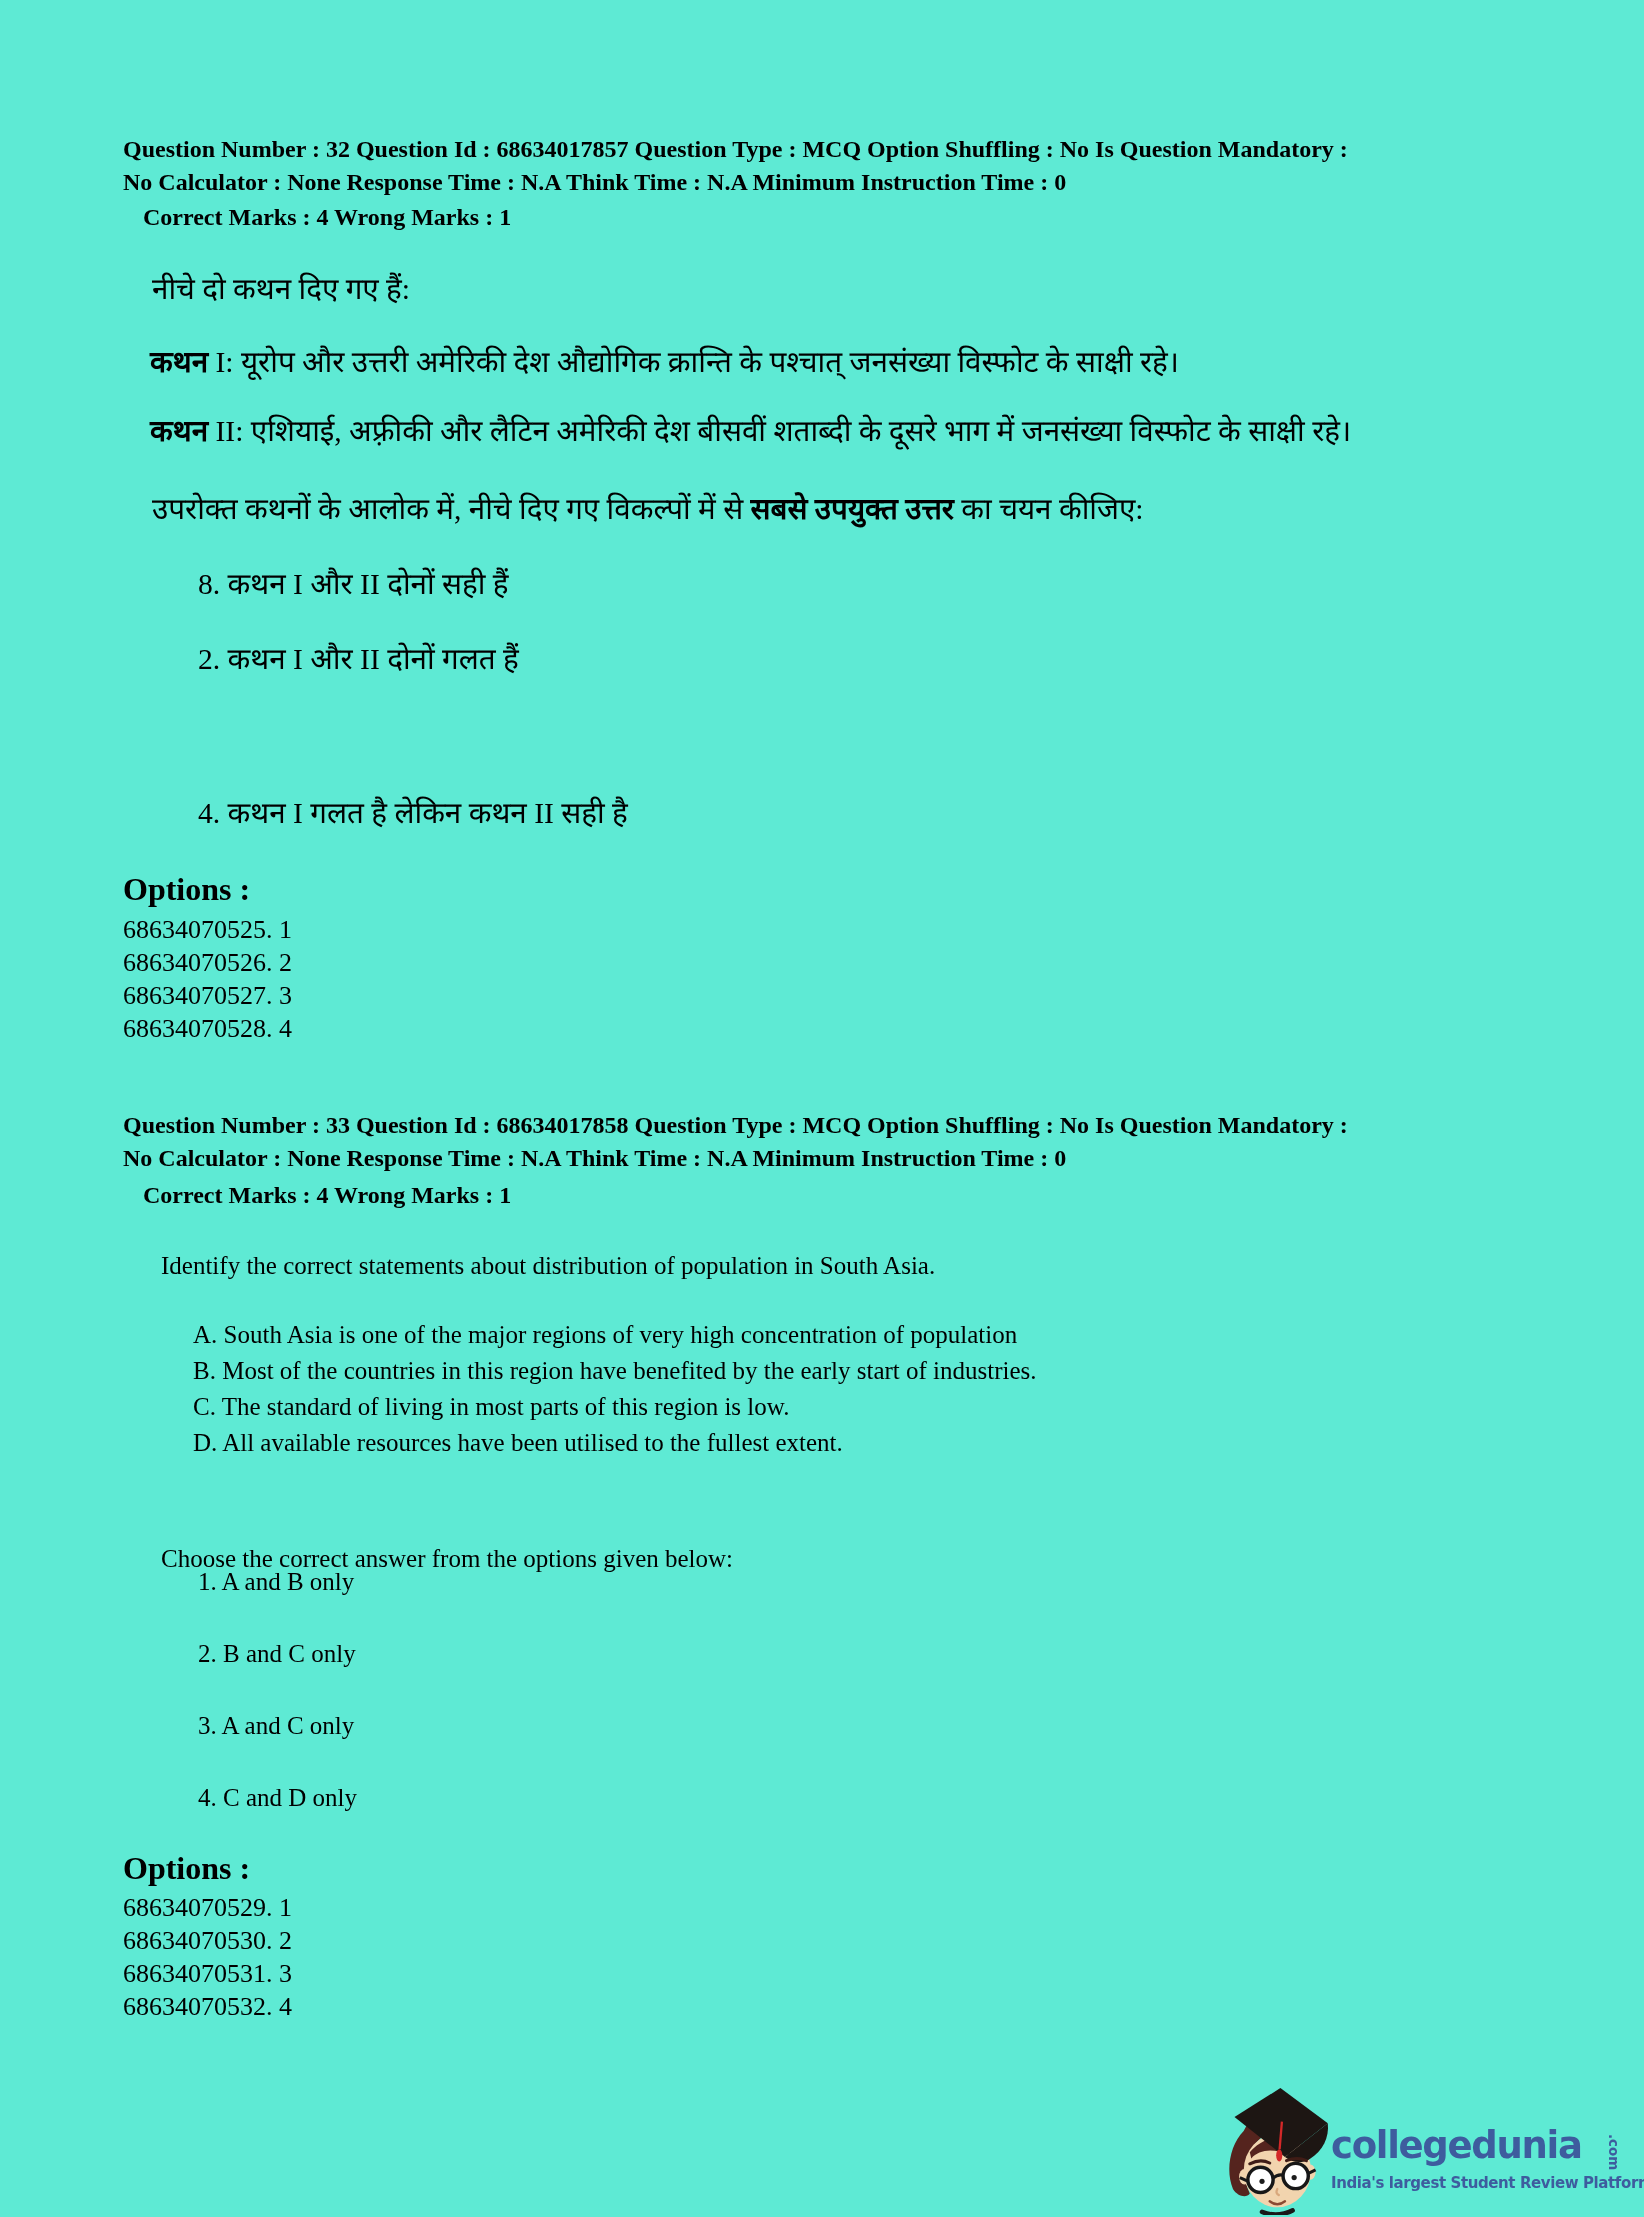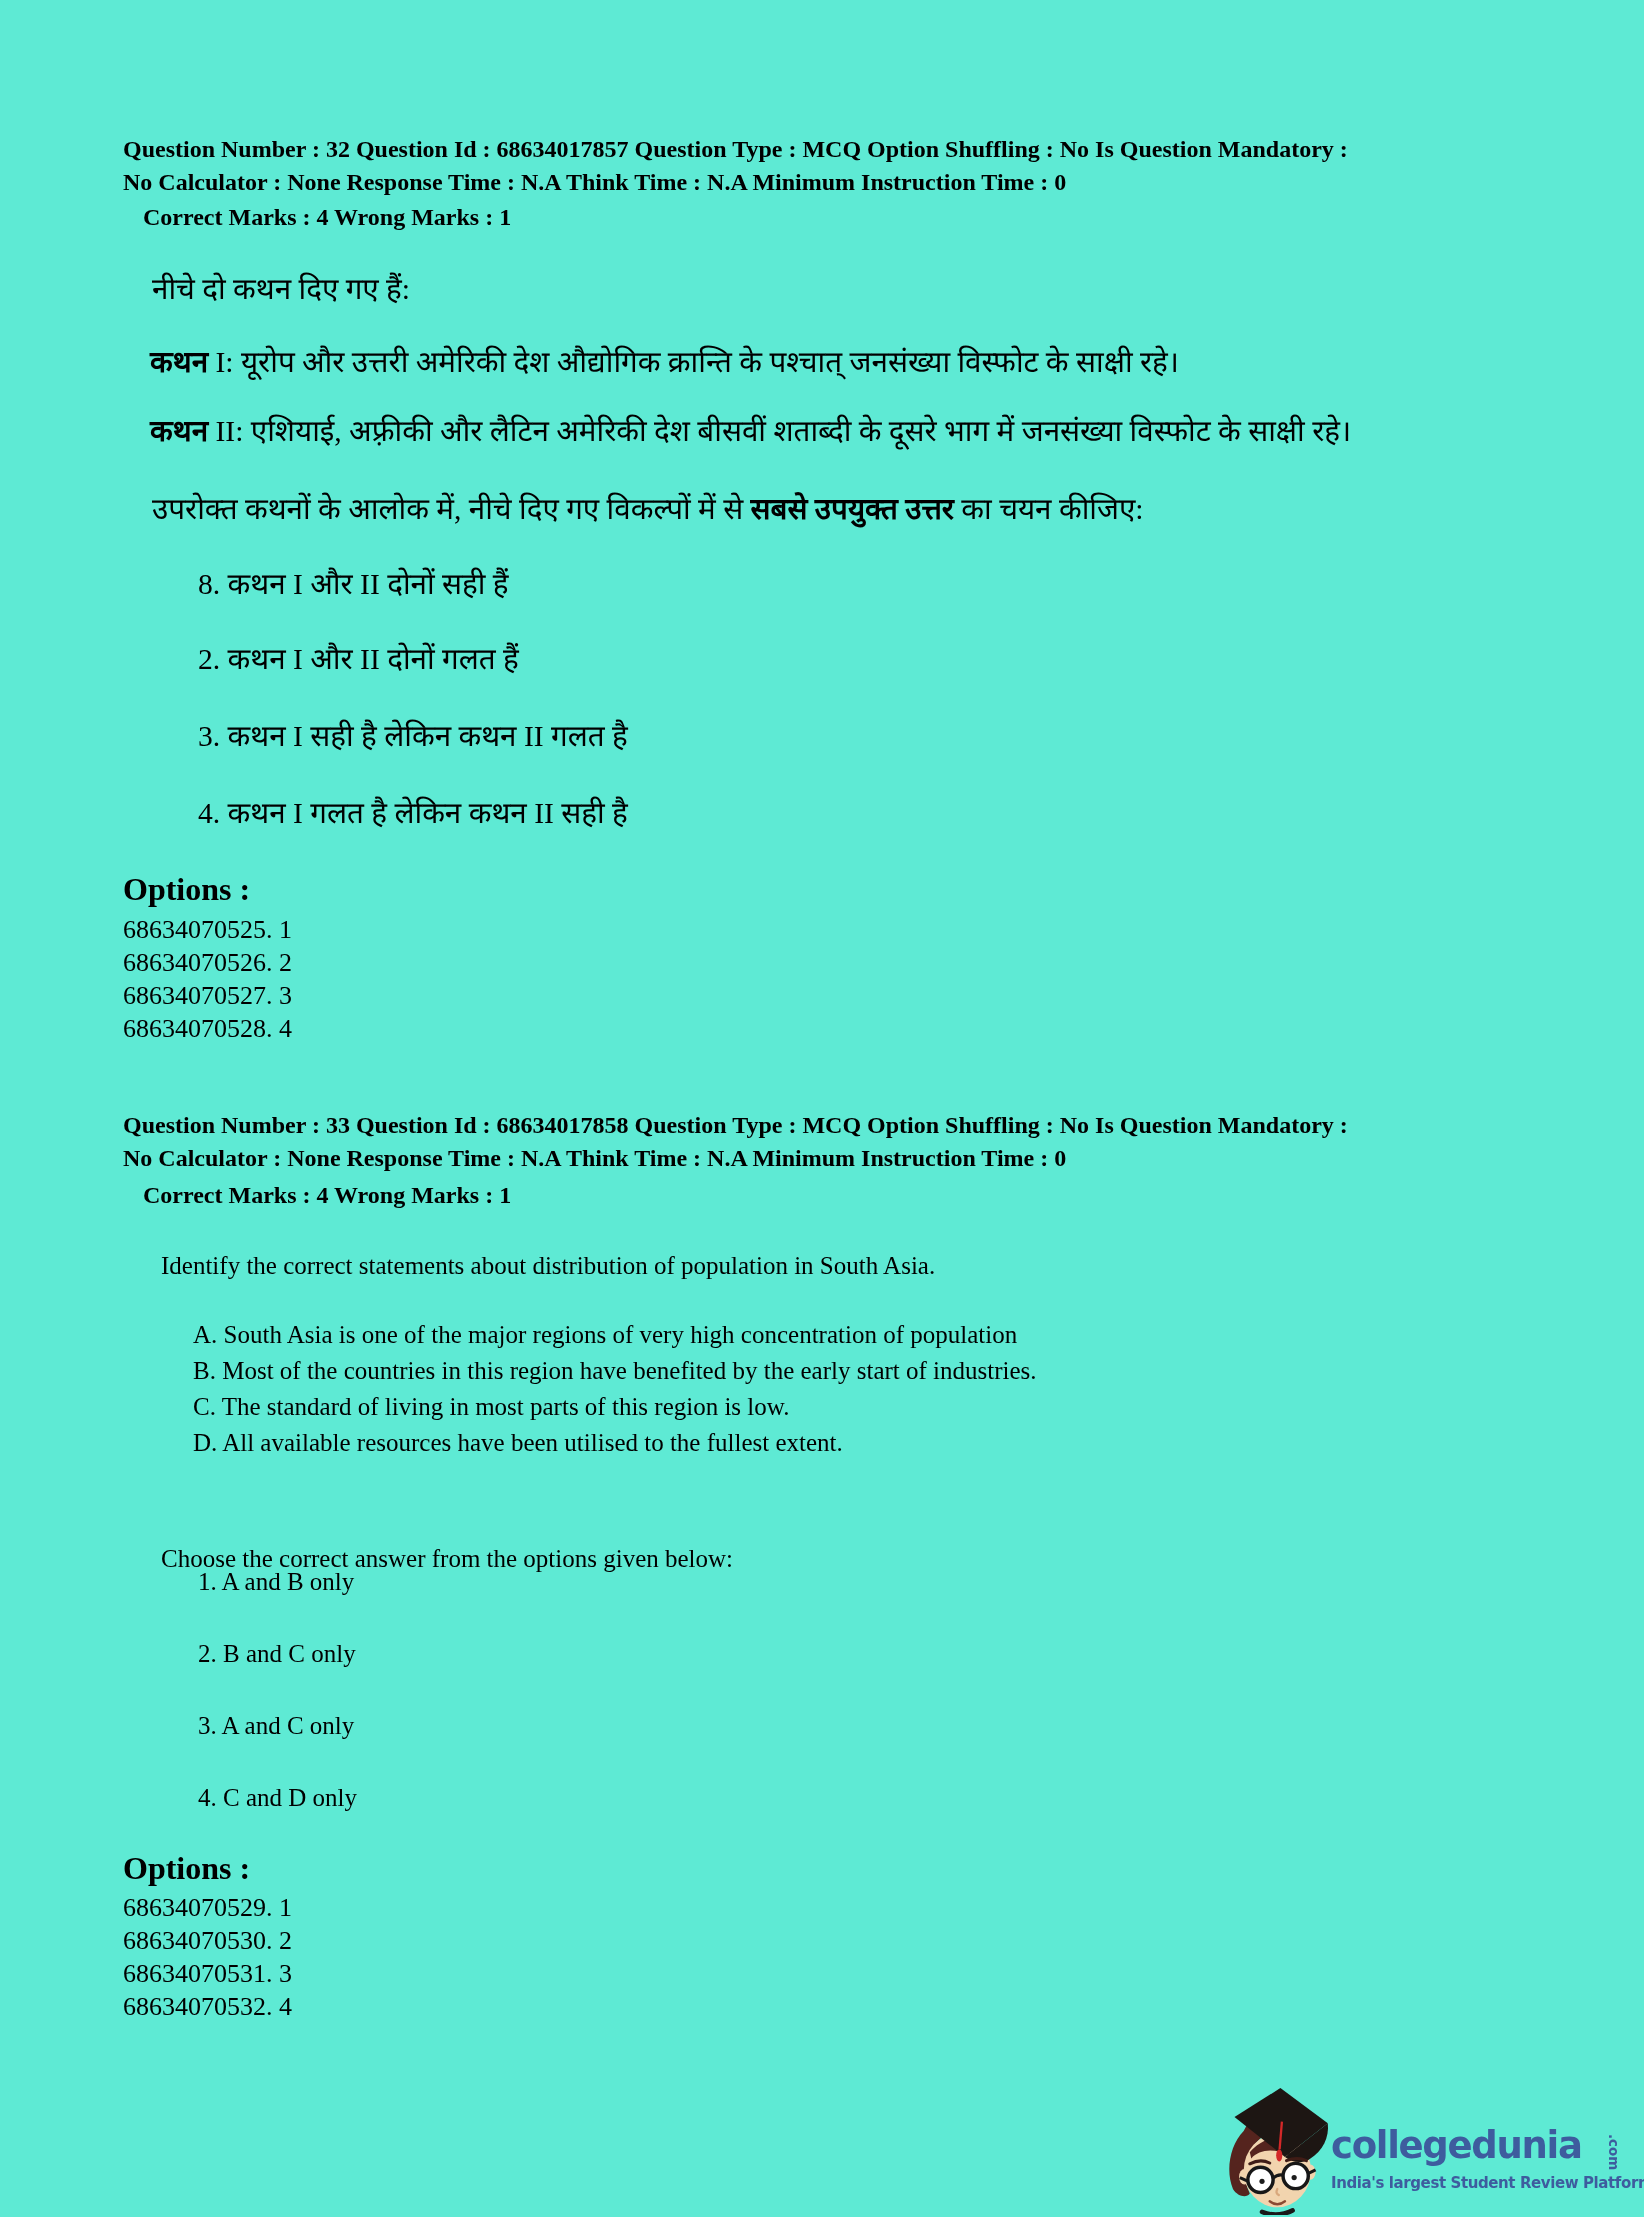--- a/index.html
+++ b/index.html
@@ -108,21 +108,20 @@
   <div class="abs hi" style="left:152px;top:269px;">नीचे दो कथन दिए गए हैं:</div>
 
   <div class="abs hi" style="left:150px;top:342px;"><span class="b">कथन</span><span> I: यूरोप और उत्तरी  अमेरिकी देश औद्योगिक क्रान्ति के पश्चात् जनसंख्या विस्फोट के साक्षी रहे।</span></div>
 
   <div class="abs hi" style="left:150px;top:411px;"><span class="b">कथन</span><span> II: एशियाई, अफ़्रीकी  और लैटिन अमेरिकी देश बीसवीं शताब्दी के दूसरे भाग में जनसंख्या विस्फोट के साक्षी रहे।</span></div>
 
   <div class="abs hi" style="left:152px;top:489px;"><span>उपरोक्त कथनों के आलोक में, नीचे दिए गए विकल्पों में से </span><span class="b">सबसे उपयुक्त उत्तर</span><span> का चयन कीजिए:</span></div>
 
   <div class="abs hi" style="left:198px;top:564px;">8. कथन I और II दोनों सही हैं</div>
   <div class="abs hi" style="left:198px;top:639px;">2. कथन I और II दोनों गलत हैं</div>
-  <div class="abs hi" style="left:198px;top:716px;">3. कथन I सही है लेकिन कथन II गलत है</div>
   <div class="abs hi" style="left:198px;top:793px;">4. कथन I गलत है लेकिन कथन II सही है</div>
 
   <div class="abs opts-label" style="top:871px;">Options :</div>
   <div class="abs ids" style="top:913px;">
     <div>68634070525. 1</div>
     <div>68634070526. 2</div>
     <div>68634070527. 3</div>
     <div>68634070528. 4</div>
   </div>
 

